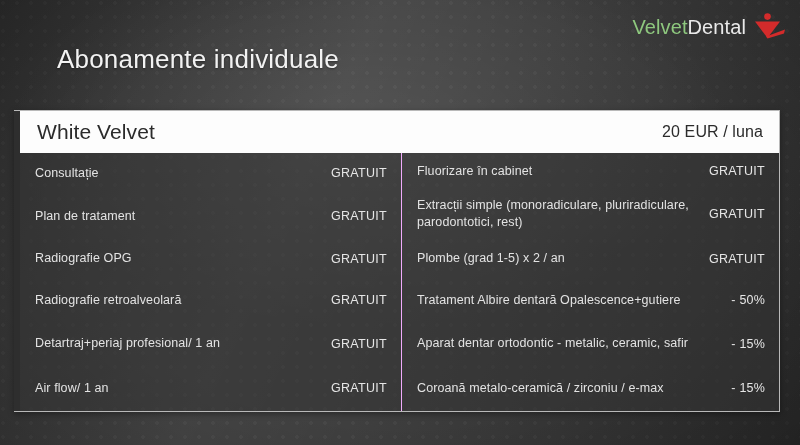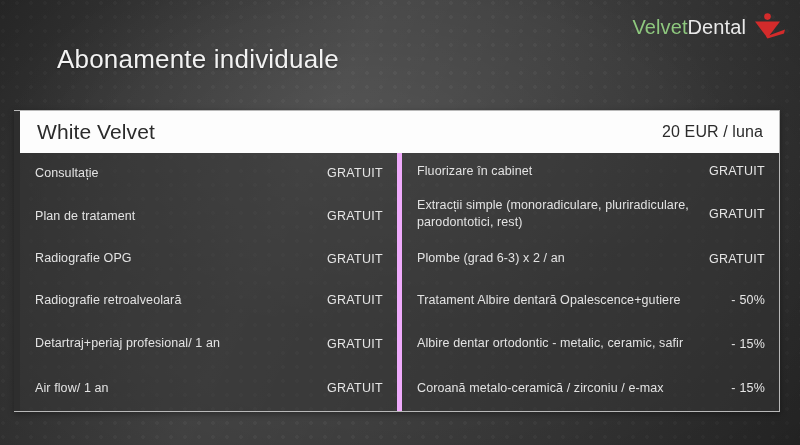--- a/index.html
+++ b/index.html
@@ -74,21 +74,21 @@
   }
   .plan-name{ font-size:21px; font-weight:400; color:#2b2b2b; letter-spacing:.1px; }
   .plan-price{ font-size:16px; font-weight:400; color:#2b2b2b; letter-spacing:.1px; }
 
   
   .plan-body{
     position:absolute; top:42px; left:0; right:0; bottom:0;
     display:flex;
   }
   .col{ position:relative; display:flex; flex-direction:column; }
-  .col-left{ width:382px; border-right:5px solid #f0abfc; }
+  .col-left{ width:382px; border-right:1px solid #f0abfc; }
   .col-right{ flex:1; }
 
   .frow{
     display:flex; align-items:center; justify-content:space-between;
     padding:0 14px 0 15px;
     color:#e3e3e3;
     border-bottom:1px solid rgba(255,255,255,.0);
   }
   .frow-label{ font-size:12.5px; line-height:1.32; letter-spacing:.1px; padding-right:10px; }
   .frow-value{ font-size:12.5px; letter-spacing:.3px; white-space:nowrap; color:#e6e6e6; }
@@ -173,29 +173,29 @@
         <div class="col col-right">
           <div class="frow">
             <span class="frow-label">Fluorizare în cabinet</span>
             <span class="frow-value">GRATUIT</span>
           </div>
           <div class="frow">
             <span class="frow-label">Extracții simple (monoradiculare, pluriradiculare, parodontotici, rest)</span>
             <span class="frow-value">GRATUIT</span>
           </div>
           <div class="frow">
-            <span class="frow-label">Plombe (grad 6-3) x 2 / an</span>
+            <span class="frow-label">Plombe (grad 1-5) x 2 / an</span>
             <span class="frow-value">GRATUIT</span>
           </div>
           <div class="frow">
             <span class="frow-label">Tratament Albire dentară Opalescence+gutiere</span>
             <span class="frow-value discount">- 50%</span>
           </div>
           <div class="frow">
-            <span class="frow-label">Albire dentar ortodontic - metalic, ceramic, safir</span>
+            <span class="frow-label">Aparat dentar ortodontic - metalic, ceramic, safir</span>
             <span class="frow-value discount">- 15%</span>
           </div>
           <div class="frow">
             <span class="frow-label">Coroană metalo-ceramică / zirconiu / e-max</span>
             <span class="frow-value discount">- 15%</span>
           </div>
         </div>
 
       </div>
     </div>

